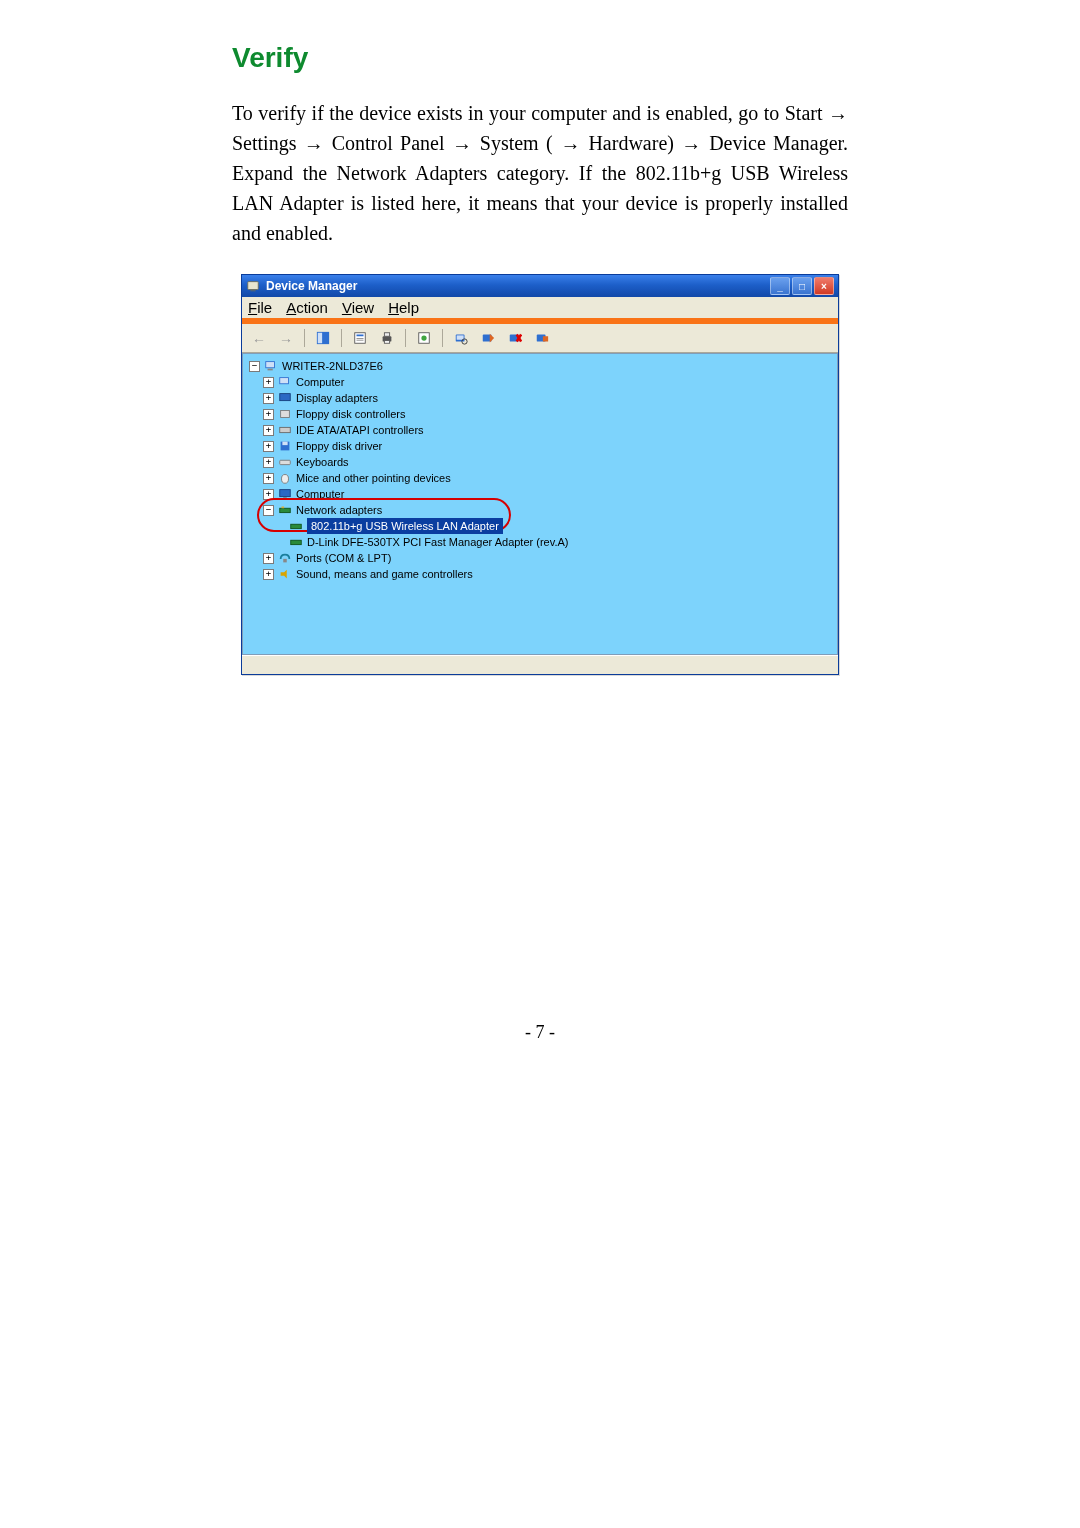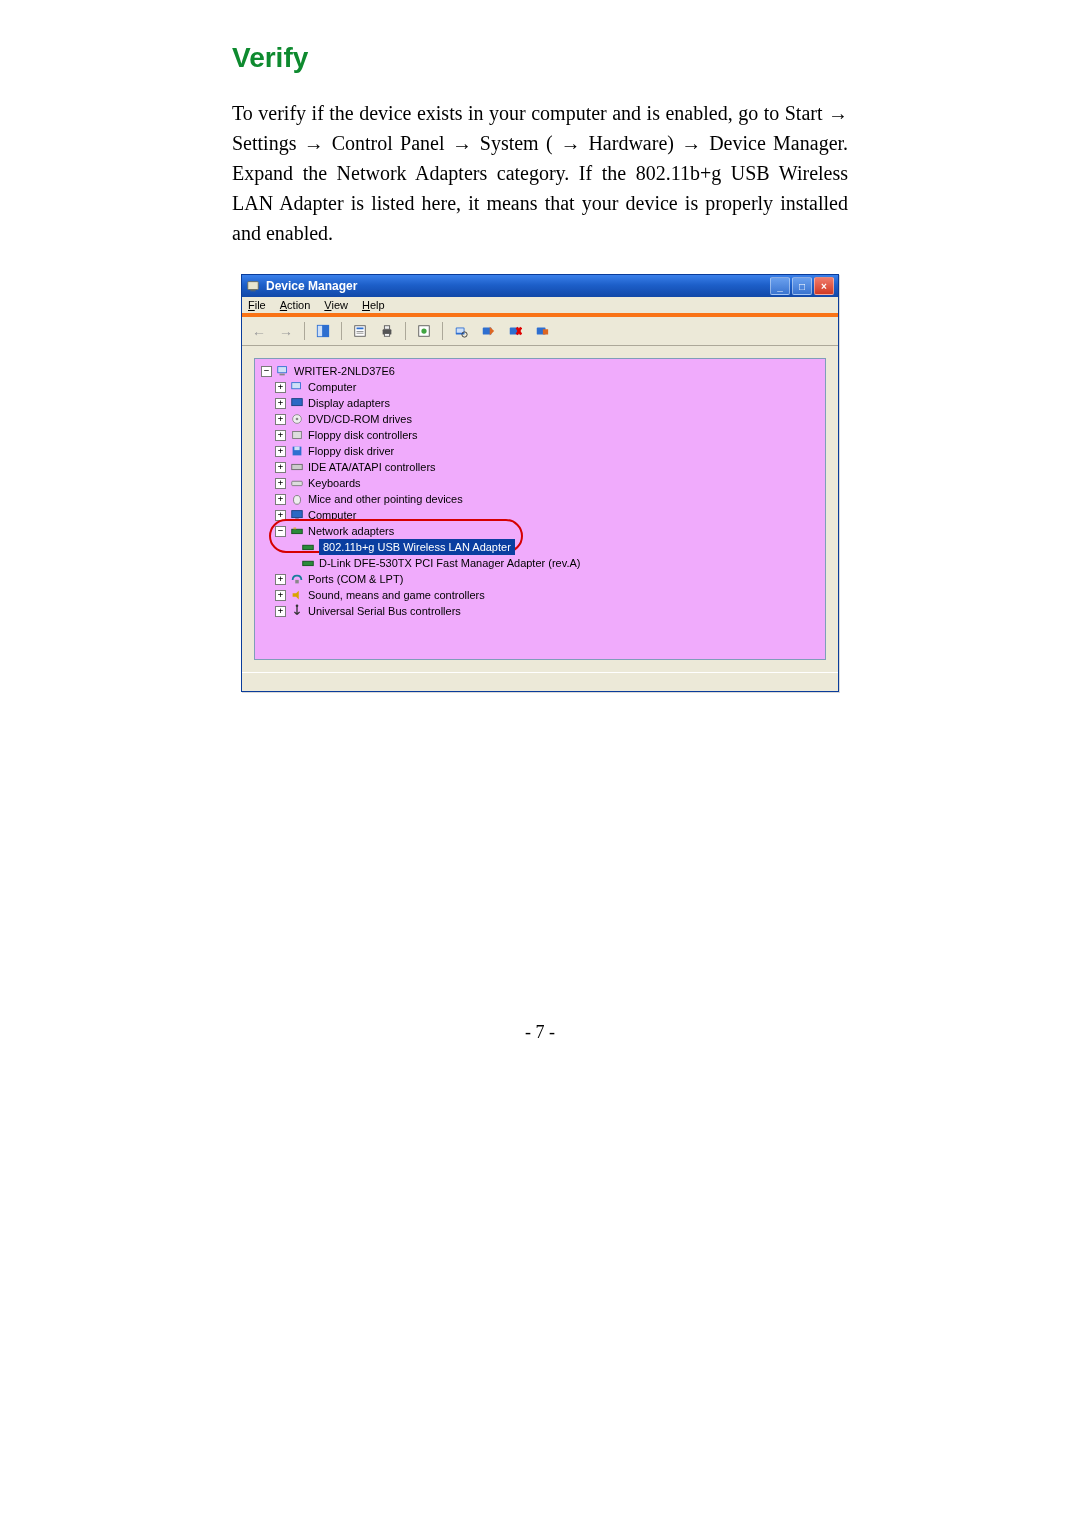--- a/index.html
+++ b/index.html
@@ -65,24 +65,24 @@
     display: flex; align-items: center; justify-content: center;
     font-size: 10px; font-weight: bold;
     border: 1px solid rgba(255,255,255,.4);
   }
   .tb-min { background: linear-gradient(#6aa0ee,#3a74d0); color: #fff; }
   .tb-max { background: linear-gradient(#6aa0ee,#3a74d0); color: #fff; }
   .tb-close { background: linear-gradient(#f07a6a,#d03a25); color: #fff; }
 
   .menubar {
     background: #ece9d8;
-    border-bottom: 4px solid #f97316;
+    border-bottom: 6px solid #f97316;
     padding: 2px 6px;
     display: flex; gap: 14px;
-    font-size: 11px;
+    font-size: 15px;
     align-items: flex-end;
   }
   .menu-item { }
   .menu-item .ul { text-decoration: underline; }
 
   .toolbar {
     background: #ece9d8;
     border-bottom: 1px solid #aca899;
     padding: 3px 6px;
     display: flex; align-items: center; gap: 5px;
@@ -91,23 +91,23 @@
   .tbi {
     width: 20px; height: 20px;
     display: inline-flex; align-items: center; justify-content: center;
     border: 1px solid transparent;
     border-radius: 2px;
   }
   .tbi svg { width: 14px; height: 14px; }
   .nav-arrow { color: #9a9a9a; font-size: 14px; }
 
   .tree-area {
-    background: #f0abfc;
+    background: #7dd3fc;
     border: 1px solid #7f9db9;
-    margin: 12px;
+    margin: 0;
     height: 300px;
     overflow: hidden;
     position: relative;
   }
   .tree {
     padding: 4px 6px;
     font-size: 11px;
     line-height: 16px;
   }
   .node { display: flex; align-items: center; white-space: nowrap; }
@@ -302,56 +302,45 @@
                   <rect x="2" y="3" width="12" height="8" fill="#2b68c4" stroke="#143d7a"></rect>
                 </svg>
               </span>
               <span class="label">Display adapters</span>
             </div>
           <div class="node">
               <span class="ind" style="width:14px"></span>
               <span class="expander plus"></span>
               <span class="dev-icon">
                 <svg viewBox="0 0 16 16">
-                  <circle cx="8" cy="8" r="5" fill="#eee" stroke="#888"></circle>
-                  <circle cx="8" cy="8" r="1.5" fill="#888"></circle>
-                </svg>
-              </span>
-              <span class="label">DVD/CD-ROM drives</span>
-            </div>
-          <div class="node">
-              <span class="ind" style="width:14px"></span>
-              <span class="expander plus"></span>
-              <span class="dev-icon">
-                <svg viewBox="0 0 16 16">
                   <rect x="3" y="4" width="10" height="8" fill="#ddd" stroke="#777"></rect>
                 </svg>
               </span>
               <span class="label">Floppy disk controllers</span>
+            </div>
+          <div class="node">
+              <span class="ind" style="width:14px"></span>
+              <span class="expander plus"></span>
+              <span class="dev-icon">
+                <svg viewBox="0 0 16 16">
+                  <rect x="2" y="5" width="12" height="6" fill="#ccc" stroke="#666"></rect>
+                </svg>
+              </span>
+              <span class="label">IDE ATA/ATAPI controllers</span>
             </div>
           <div class="node">
               <span class="ind" style="width:14px"></span>
               <span class="expander plus"></span>
               <span class="dev-icon">
                 <svg viewBox="0 0 16 16">
                   <rect x="3" y="3" width="10" height="10" fill="#2e6fd0"></rect>
                   <rect x="5" y="3" width="6" height="4" fill="#cfe0f7"></rect>
                 </svg>
               </span>
               <span class="label">Floppy disk driver</span>
-            </div>
-          <div class="node">
-              <span class="ind" style="width:14px"></span>
-              <span class="expander plus"></span>
-              <span class="dev-icon">
-                <svg viewBox="0 0 16 16">
-                  <rect x="2" y="5" width="12" height="6" fill="#ccc" stroke="#666"></rect>
-                </svg>
-              </span>
-              <span class="label">IDE ATA/ATAPI controllers</span>
             </div>
           <div class="node">
               <span class="ind" style="width:14px"></span>
               <span class="expander plus"></span>
               <span class="dev-icon">
                 <svg viewBox="0 0 16 16">
                   <rect x="2" y="6" width="12" height="5" rx="1" fill="#ddd" stroke="#777"></rect>
                 </svg>
               </span>
               <span class="label">Keyboards</span>
@@ -430,31 +419,20 @@
           <div class="node">
               <span class="ind" style="width:14px"></span>
               <span class="expander plus"></span>
               <span class="dev-icon">
                 <svg viewBox="0 0 16 16">
                   <polygon points="3,6 7,6 10,3 10,13 7,10 3,10" fill="#d9a400"></polygon>
                 </svg>
               </span>
               <span class="label">Sound, means and game controllers</span>
             </div>
-          <div class="node">
-              <span class="ind" style="width:14px"></span>
-              <span class="expander plus"></span>
-              <span class="dev-icon">
-                <svg viewBox="0 0 16 16">
-                  <path d="M8 2 v10 M8 12 l-3 -3 M8 12 l3 -3" stroke="#333" stroke-width="1.5" fill="none"></path>
-                  <circle cx="8" cy="2" r="1.5" fill="#333"></circle>
-                </svg>
-              </span>
-              <span class="label">Universal Serial Bus controllers</span>
-            </div>
 
         </div>
       </div>
 
       <div class="statusbar"></div>
     </div>
   </div>
 
   <div class="page-number">- 7 -</div>
 </div>

